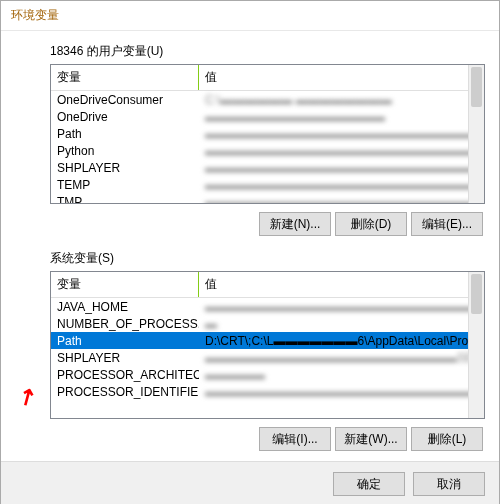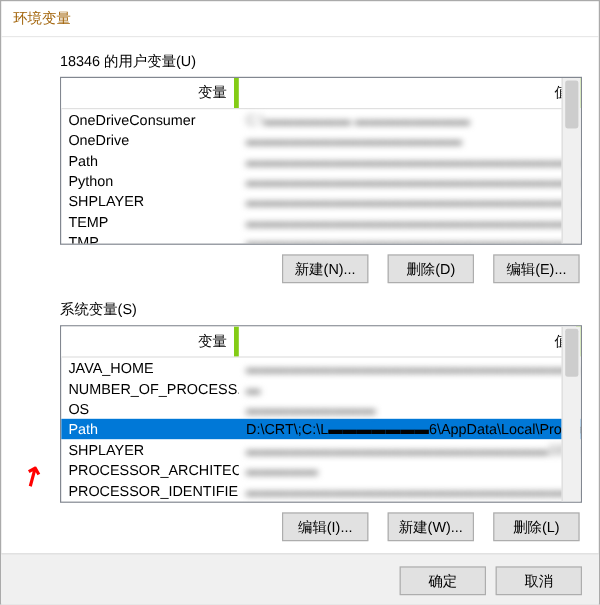--- a/index.html
+++ b/index.html
@@ -5,31 +5,31 @@
 * { box-sizing: border-box; margin: 0; padding: 0; }
 body { font-family: "Microsoft YaHei", "Segoe UI", sans-serif; font-size: 12px; background: #f0f0f0; width: 500px; height: 504px; overflow: hidden; color: #000; }
 .window { background: #fff; border: 1px solid #aaa; width: 500px; height: 504px; display: flex; flex-direction: column; }
 .titlebar { padding: 6px 10px; font-size: 12px; color: #a16207; border-bottom: 1px solid #e8e8e8; }
 .content { padding: 12px 14px 6px; flex: 1; display: flex; flex-direction: column; gap: 10px; }
 .group-label { font-size: 12px; margin-bottom: 4px; }
 .table-wrap { border: 1px solid #828790; background: #fff; height: 140px; overflow: hidden; position: relative; }
 .table-scroll { position: absolute; right: 0; top: 0; bottom: 0; width: 16px; background: #f0f0f0; border-left: 1px solid #ddd; }
 .table-scroll::before { content: ""; position: absolute; top: 2px; left: 2px; right: 2px; height: 40px; background: #cdcdcd; border-radius: 2px; }
 .thead { display: flex; background: #fff; border-bottom: 1px solid #e0e0e0; }
-.th { padding: 4px 6px; font-size: 12px; border-right: 4px solid #84cc16; text-align: right; }
+.th { padding: 4px 6px; font-size: 12px; border-right: 1px solid #84cc16; }
 .th.c1 { width: 148px; }
 .th.c2 { flex: 1; }
 .tbody { display: flex; flex-direction: column; }
 .tr { display: flex; height: 17px; align-items: center; }
 .tr.sel { background: #0078d7; color: #fff; }
 .td { padding: 1px 6px; font-size: 12px; white-space: nowrap; overflow: hidden; text-overflow: clip; }
 .td.c1 { width: 148px; }
 .td.c2 { flex: 1; filter: blur(2.5px); color: #888; }
 .td.c2.clear { filter: none; color: #000; }
-.btn-row { display: flex; justify-content: flex-end; gap: 16px; padding: 8px 2px 4px; }
+.btn-row { display: flex; justify-content: flex-end; gap: 4px; padding: 8px 2px 4px; }
 .btn { min-width: 72px; height: 24px; background: #e1e1e1; border: 1px solid #adadad; font-size: 12px; cursor: pointer; font-family: inherit; }
 .bottom-btns { border-top: 1px solid #ddd; padding: 10px 14px; display: flex; justify-content: flex-end; gap: 8px; background: #f0f0f0; }
 .section { display: flex; flex-direction: column; padding-left: 35px; }
 .arrow { position: absolute; left: 18px; bottom: 94px; color: red; font-size: 22px; font-weight: bold; transform: rotate(-30deg); pointer-events: none; z-index: 10; }
 </style>
 </head>
 <body>
 
 <div class="window">
   <div class="titlebar">环境变量</div>
@@ -91,24 +91,20 @@
         </div>
         <div class="tbody" id="sys-rows">
             <div class="tr">
               <div class="td c1">JAVA_HOME</div>
               <div class="td c2">▬▬▬▬▬▬▬▬▬▬▬▬▬▬▬▬▬▬▬▬▬▬▬▬▬</div>
             </div>
             <div class="tr">
               <div class="td c1">NUMBER_OF_PROCESS...</div>
               <div class="td c2">▬</div>
             </div>
-            <div class="tr">
-              <div class="td c1">OS</div>
-              <div class="td c2">▬▬▬▬▬▬▬▬▬</div>
-            </div>
             <div class="tr sel">
               <div class="td c1">Path</div>
               <div class="td c2 clear">D:\CRT\;C:\L▬▬▬▬▬▬▬6\AppData\Local\Programs\Python\Python...</div>
             </div>
             <div class="tr">
               <div class="td c1">SHPLAYER</div>
               <div class="td c2">▬▬▬▬▬▬▬▬▬▬▬▬▬▬▬▬▬▬▬▬▬SE;.WSF;.WSH;.MSC;.PY;.PYW</div>
             </div>
             <div class="tr">
               <div class="td c1">PROCESSOR_ARCHITECTU</div>

